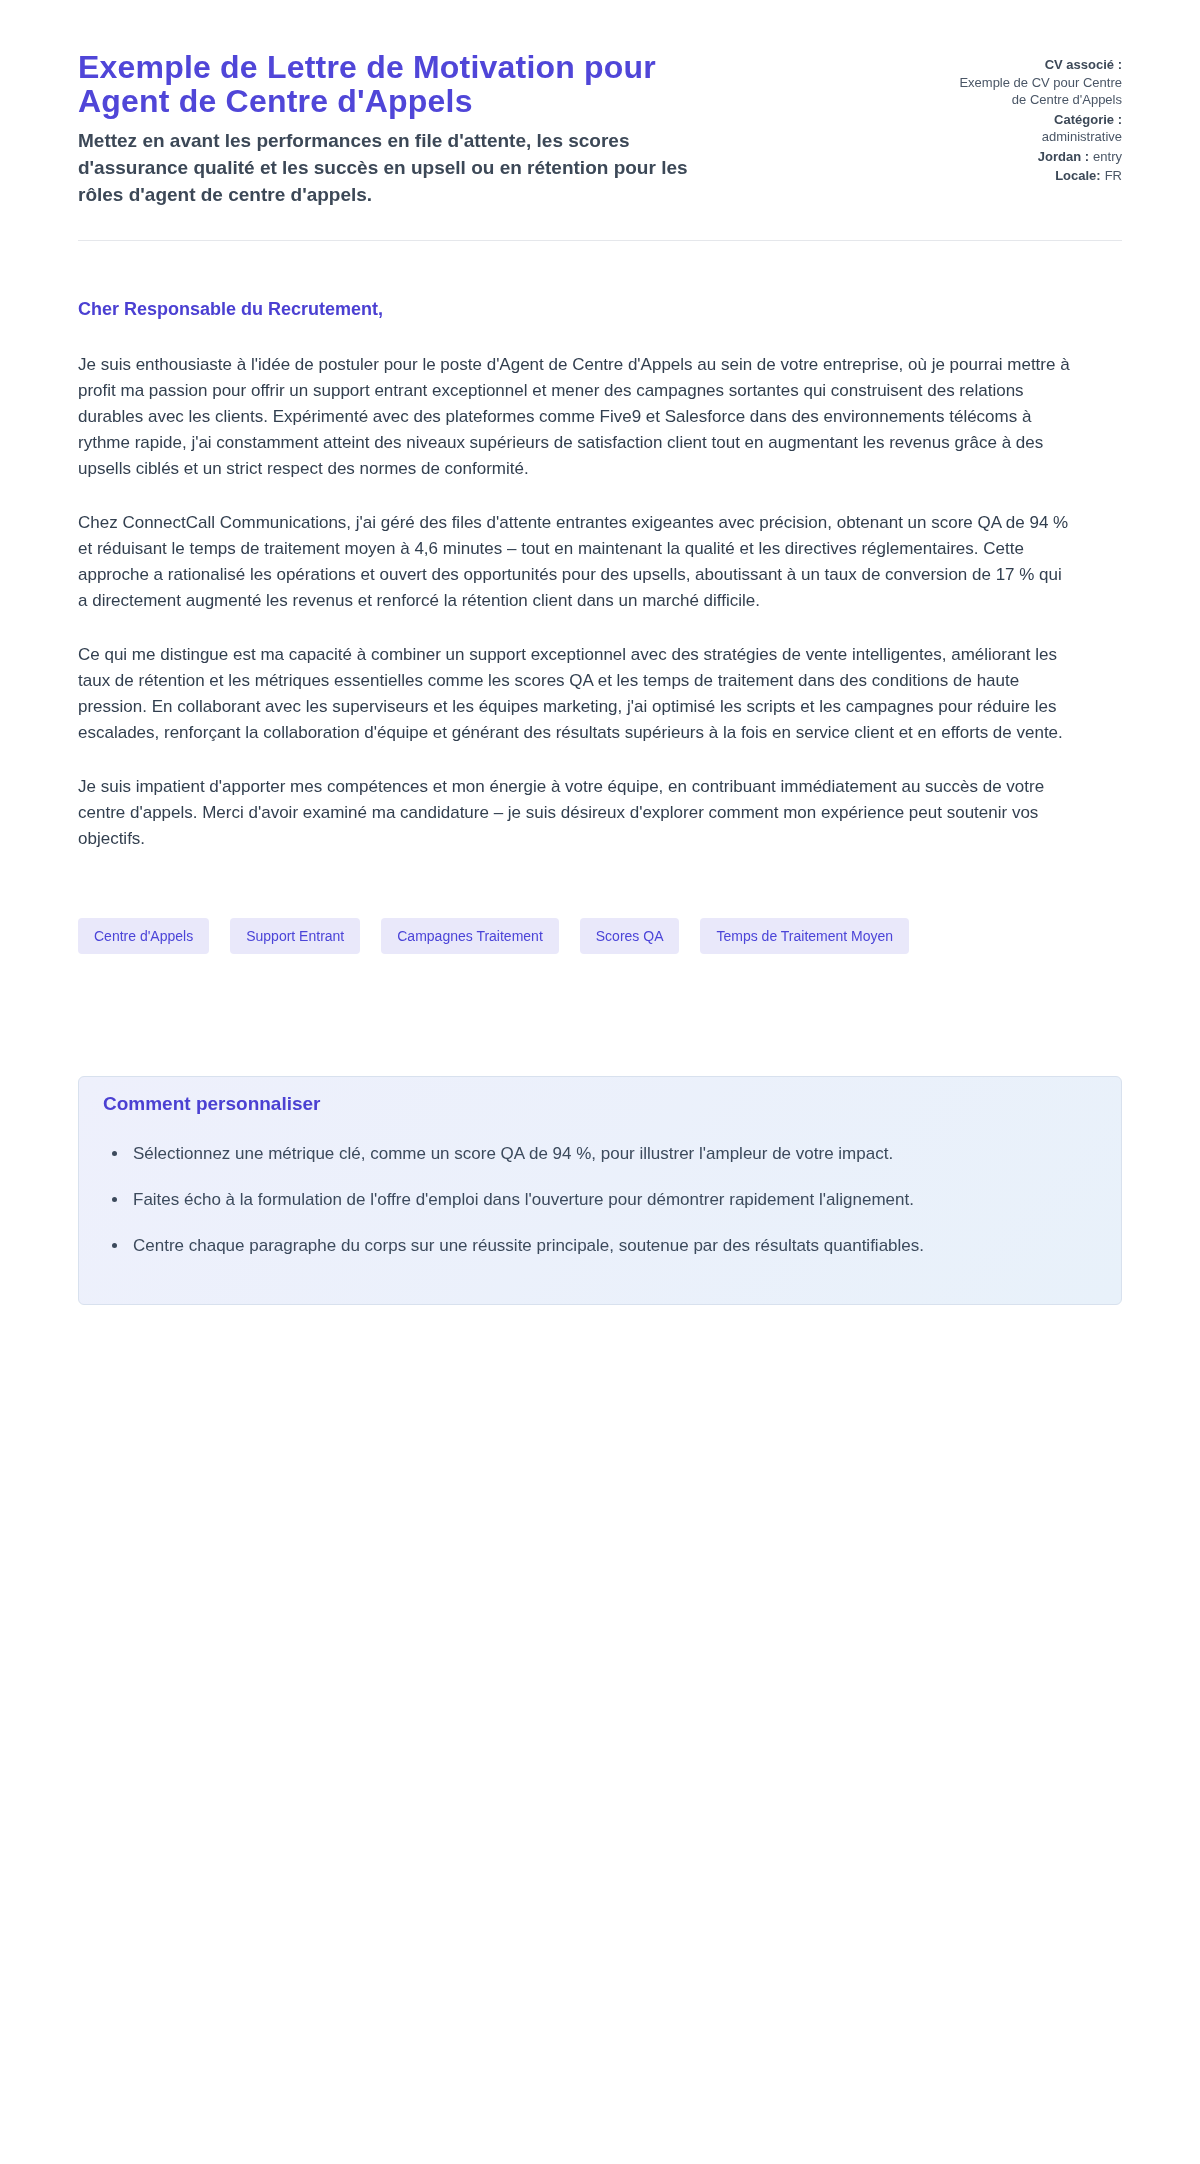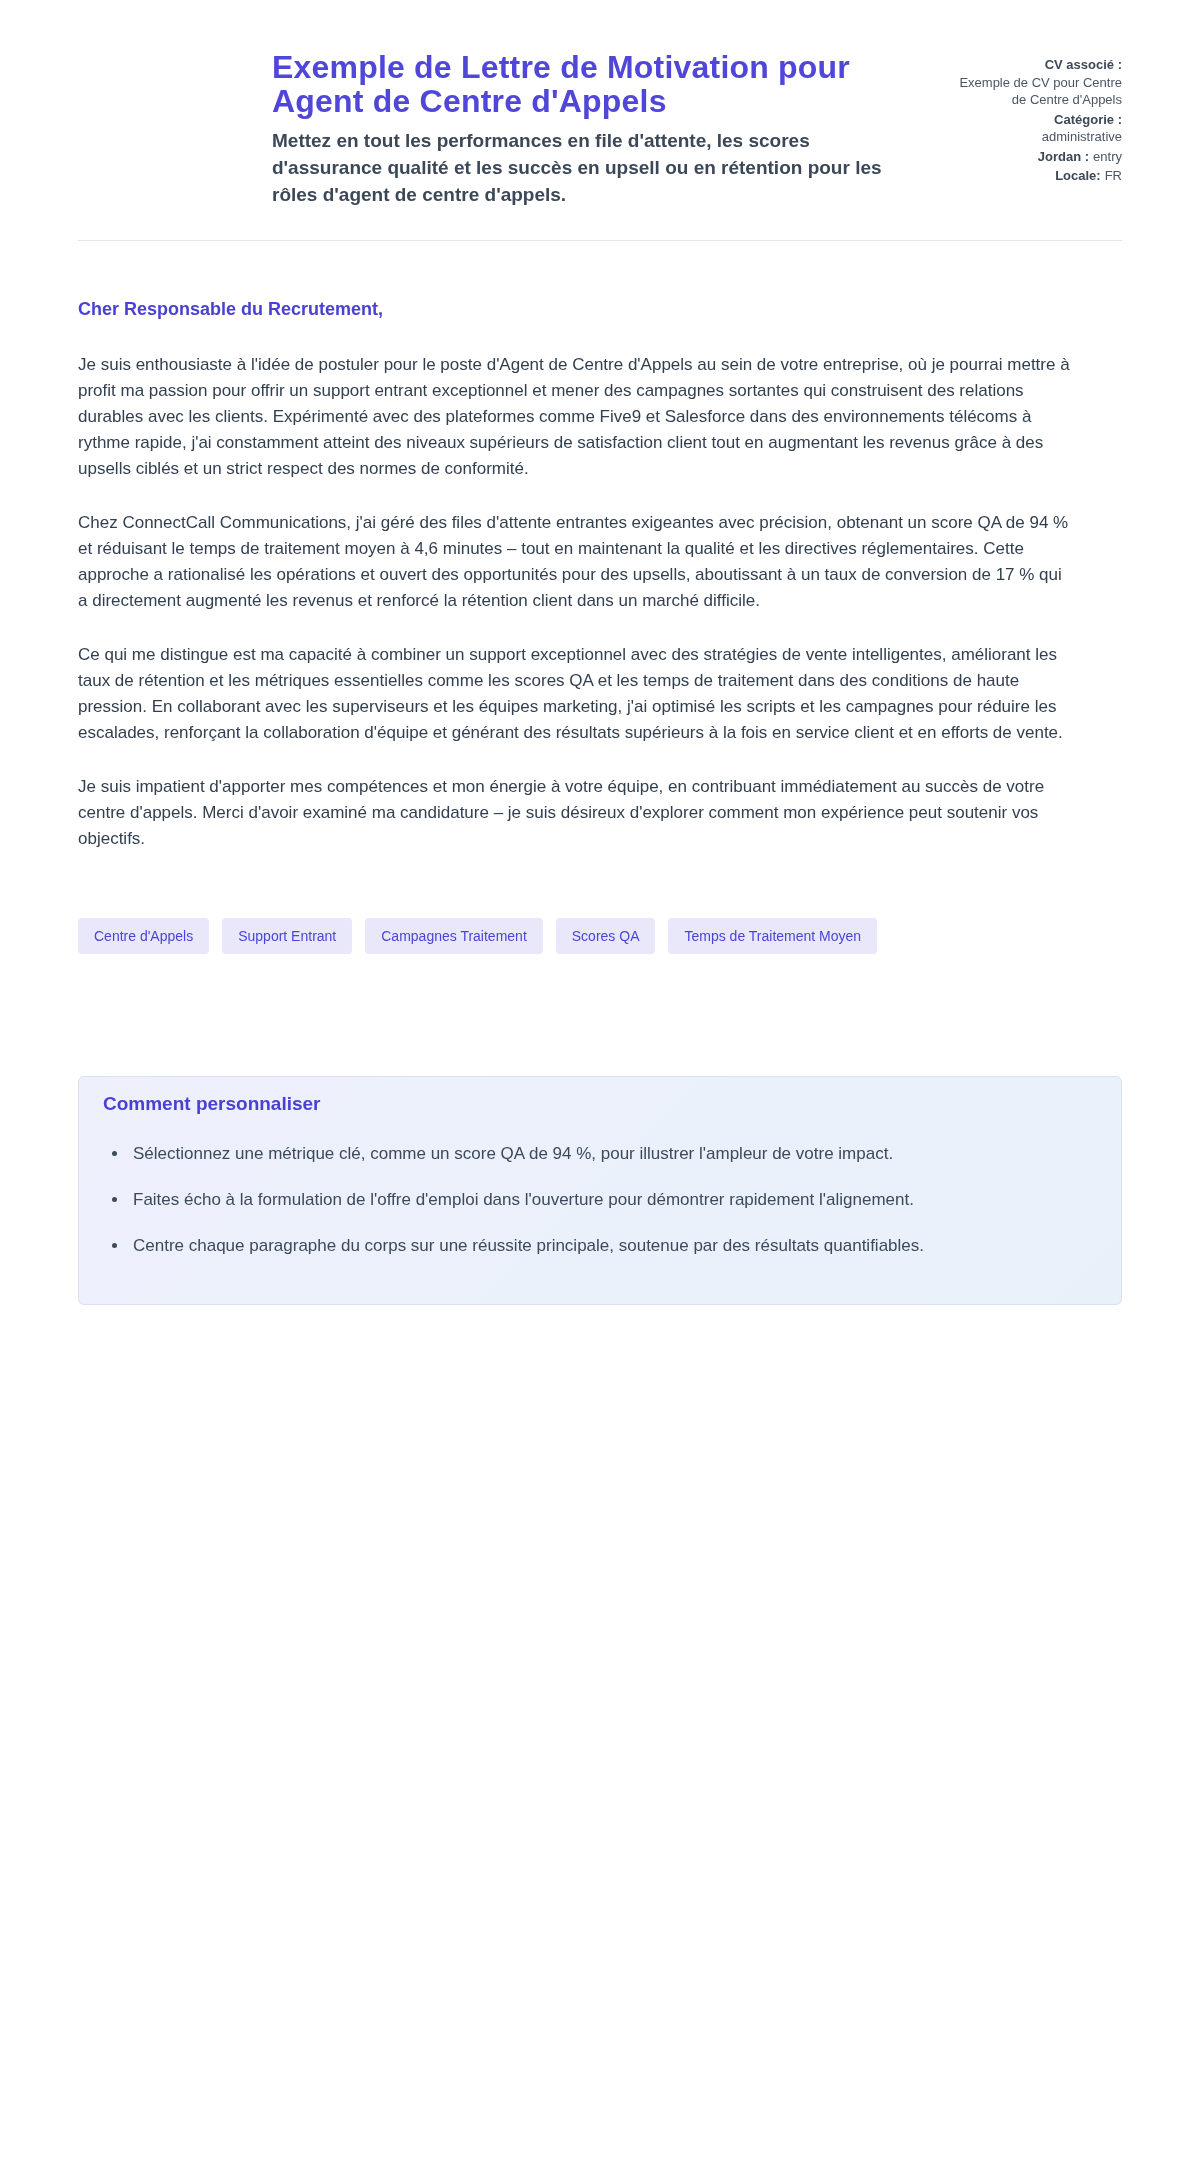--- a/index.html
+++ b/index.html
@@ -11,21 +11,21 @@
   }
   .page {
     width: 1044px;
     margin: 0 auto;
     padding: 50px 0 64px;
   }
 
   
   .header {
     display: flex;
-    justify-content: flex-end;
+    justify-content: space-between;
     align-items: flex-start;
     gap: 40px;
   }
   .header-left { max-width: 640px; }
   .page-title {
     margin: 0 0 10px;
     font-size: 32px;
     line-height: 1.07;
     font-weight: bold;
     color: #5046d8;
@@ -86,21 +86,21 @@
     font-size: 17px;
     color: #43505e;
     margin: 0;
   }
 
   
   .tags {
     margin-top: 66px;
     display: flex;
     flex-wrap: wrap;
-    gap: 13px;
+    gap: 21px;
     max-width: 900px;
   }
   .tag {
     display: inline-block;
     background: #e9e8fa;
     color: #4b44d8;
     font-size: 14px;
     line-height: 1;
     padding: 11px 16px;
     border-radius: 4px;
@@ -137,21 +137,21 @@
   .callout li::marker { color: #3c4a5c; }
 </style>
 </head>
 <body>
 
 <div class="page">
 
   <div class="header">
     <div class="header-left">
       <h1 class="page-title">Exemple de Lettre de Motivation pour Agent de Centre d'Appels</h1>
-      <p class="page-subtitle">Mettez en tout les performances en file d'attente, les scores d'assurance qualité et les succès en upsell ou en rétention pour les rôles d'agent de centre d'appels.</p>
+      <p class="page-subtitle">Mettez en avant les performances en file d'attente, les scores d'assurance qualité et les succès en upsell ou en rétention pour les rôles d'agent de centre d'appels.</p>
     </div>
     <div class="meta">
       <div class="meta-row">
         <span class="meta-label">CV associé :</span><br>
         <span class="meta-value">Exemple de CV pour Centre de Centre d'Appels</span>
       </div>
       <div class="meta-row">
         <span class="meta-label">Catégorie :</span><br>
         <span class="meta-value">administrative</span>
       </div>

